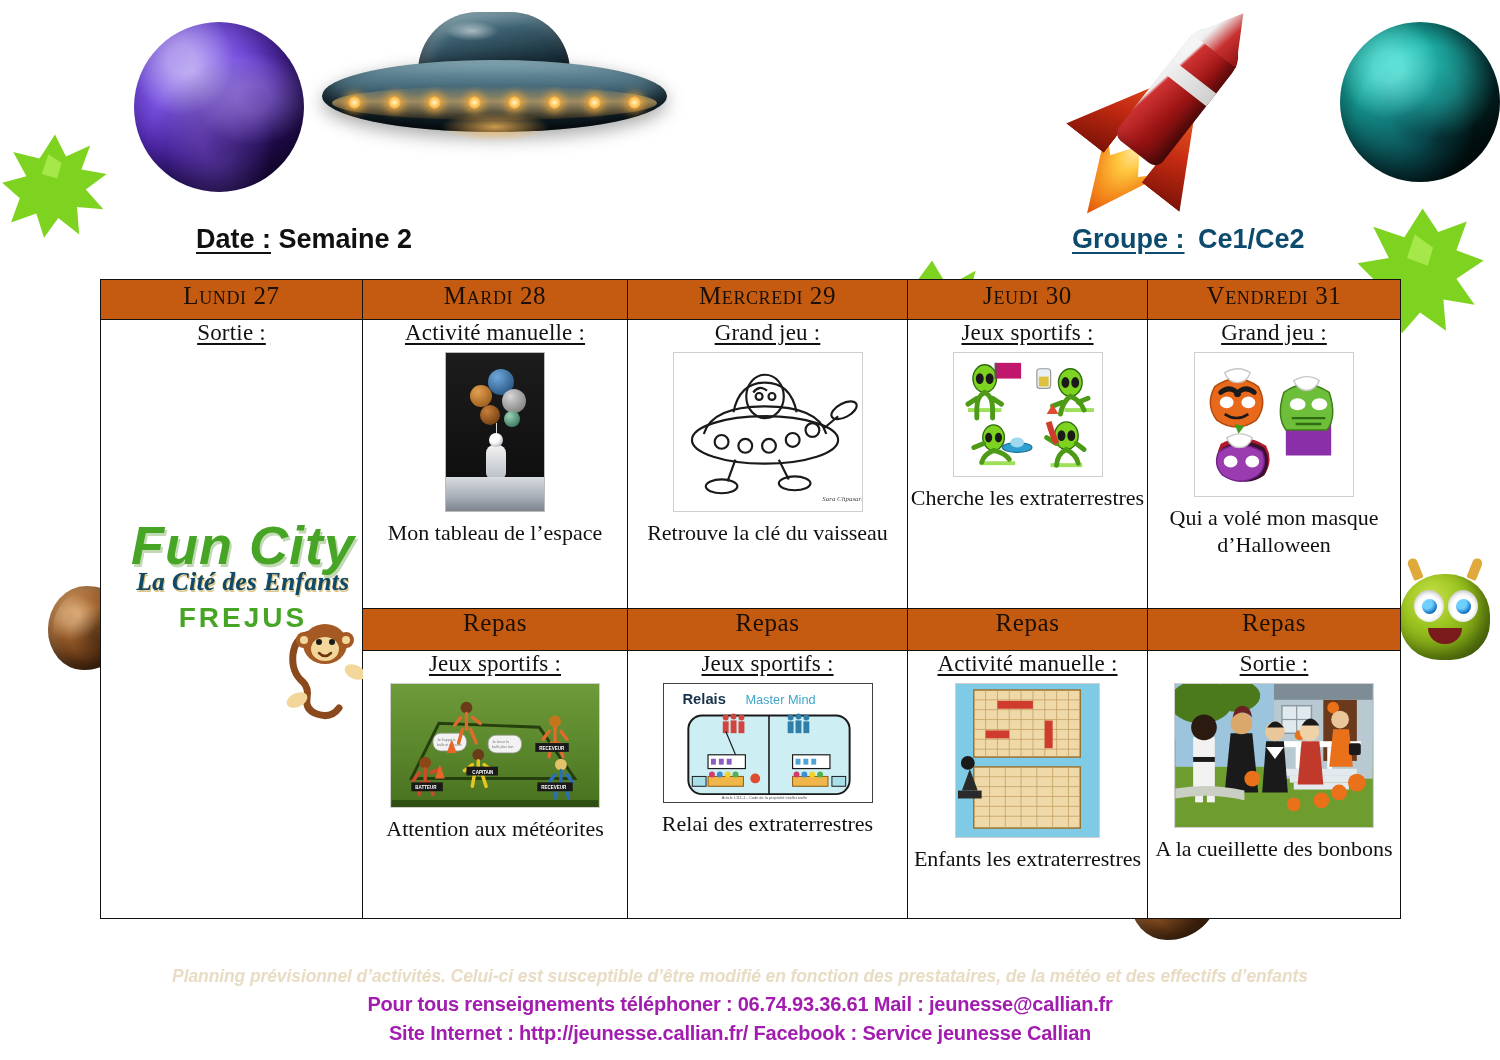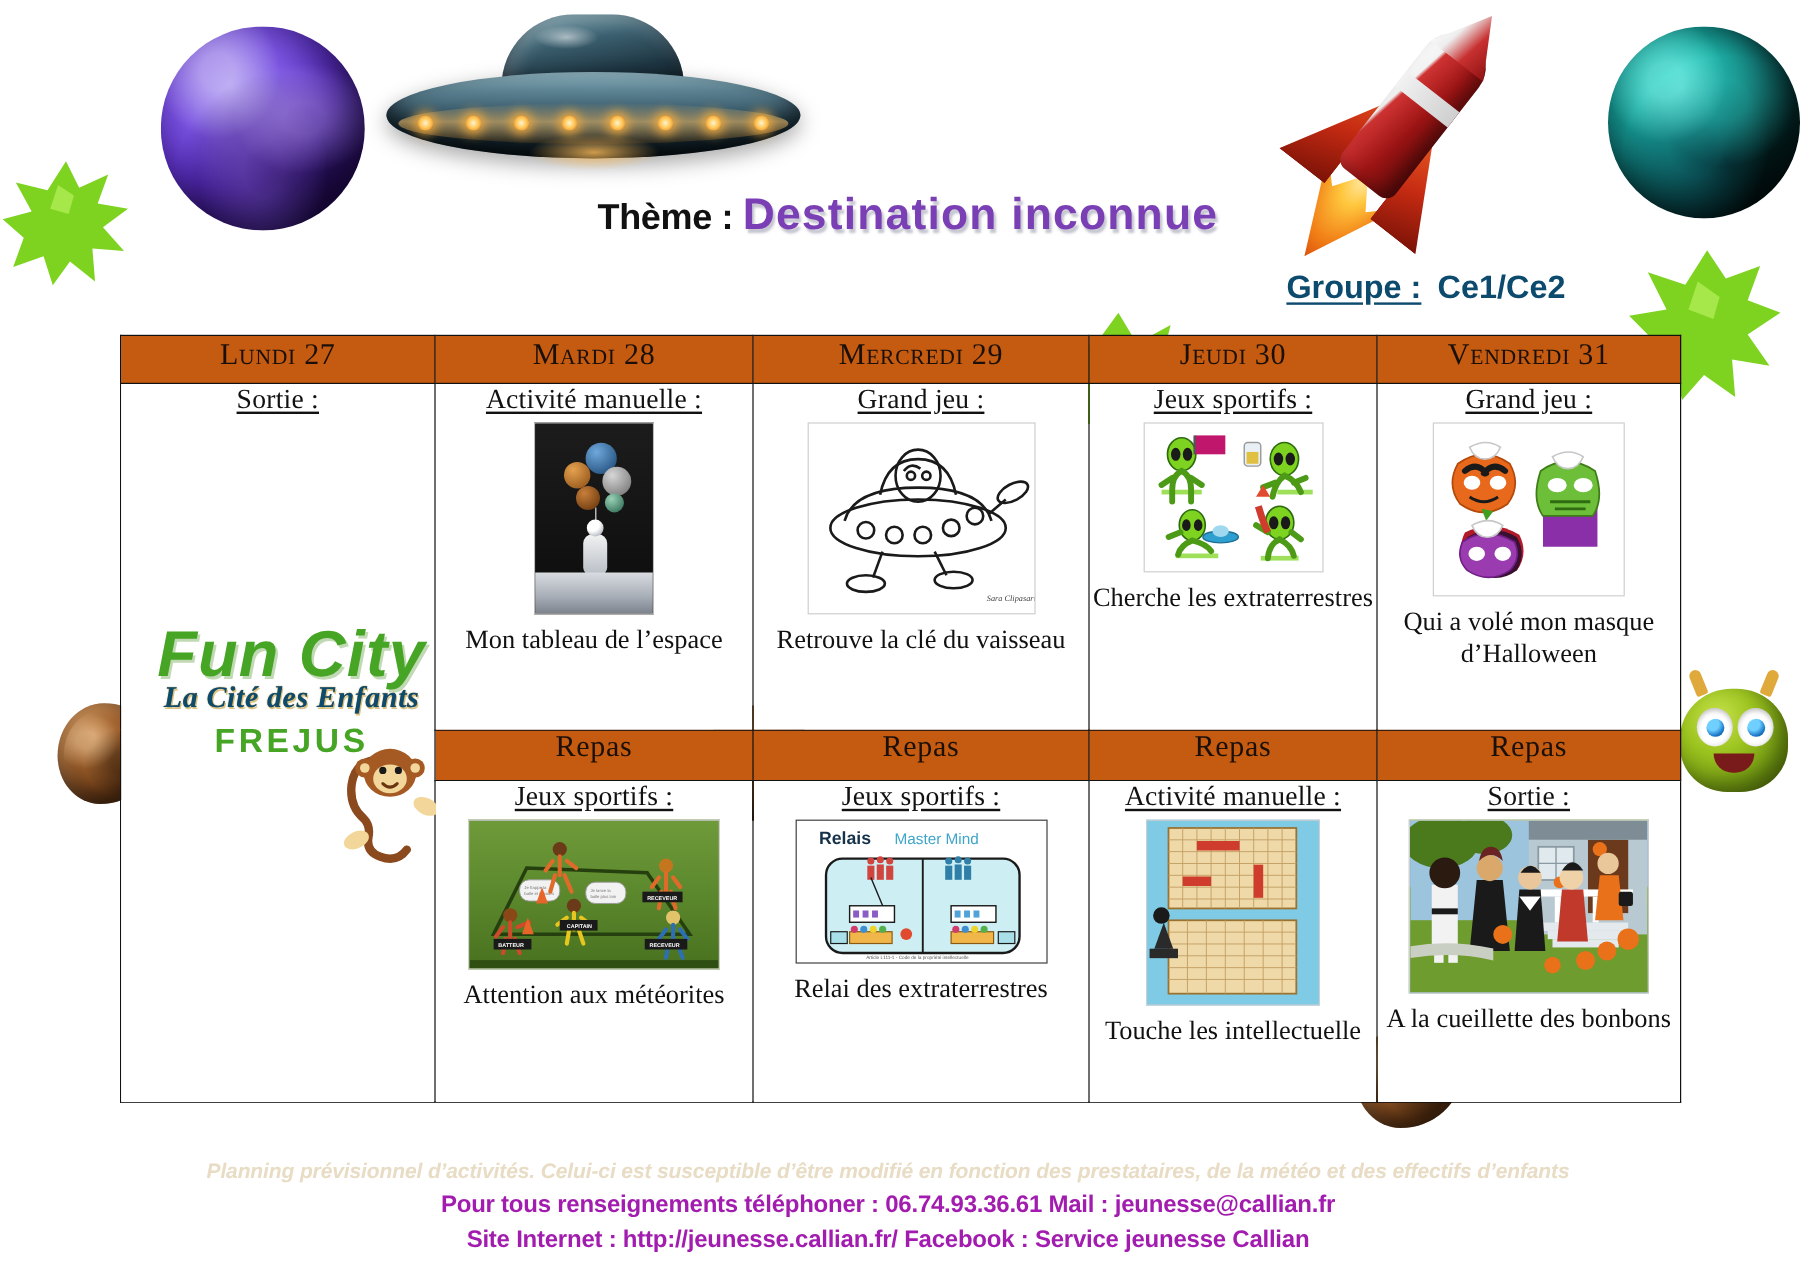--- a/index.html
+++ b/index.html
@@ -315,24 +315,25 @@
 
   <div class="monster overlay-art">
     <div class="horn" style="left:18px;top:2px;transform:rotate(-22deg);"></div>
     <div class="horn" style="left:78px;top:2px;transform:rotate(22deg);"></div>
     <div class="mbody"></div>
     <div class="eye l"></div>
     <div class="eye r"></div>
     <div class="mouth"></div>
   </div>
 
-  <div class="theme-line">
-    <span class="theme-label">Thème :</span><span class="theme-value">Destination inconnue</span>
-  </div>
-
+
+  <div class="date-line">
+    <span class="u">Date :</span>
+    <span>Semaine 2</span>
+  </div>
 
   <div class="group-line">
     <span class="u">Groupe :</span>
     <span style="margin-left:6px">Ce1/Ce2</span>
   </div>
 
   <table class="planning">
     <colgroup>
       <col style="width:262px">
         <col style="width:265px">
@@ -651,21 +652,21 @@
                 <line x1="98" y1="84" x2="98" y2="146"></line>
                   <line x1="114" y1="84" x2="114" y2="146"></line>
               </g>
               <g fill="#2a2a2a">
                 <path d="M6 108 l8 -22 l8 22 z"></path>
                 <rect x="2" y="108" width="24" height="8"></rect>
               </g>
               <circle cx="12" cy="80" r="7" fill="#1a1a1a"></circle>
             </svg>
           </div>
-          <div class="desc">Touche les intellectuelle</div>
+          <div class="desc">Enfants les extraterrestres</div>
         </td>
 
         <td class="cell">
           <span class="cat">Sortie :</span>
           <div class="art-halloween pic">
             <svg viewBox="0 0 200 145" width="198" height="143">
               <rect width="200" height="145" fill="#9cc4dd"></rect>
               <rect x="0" y="84" width="200" height="61" fill="#6f9c2e"></rect>
               <rect x="100" y="4" width="100" height="92" fill="#b9c9d2"></rect>
               <rect x="150" y="16" width="34" height="62" fill="#6b3a1c"></rect>

